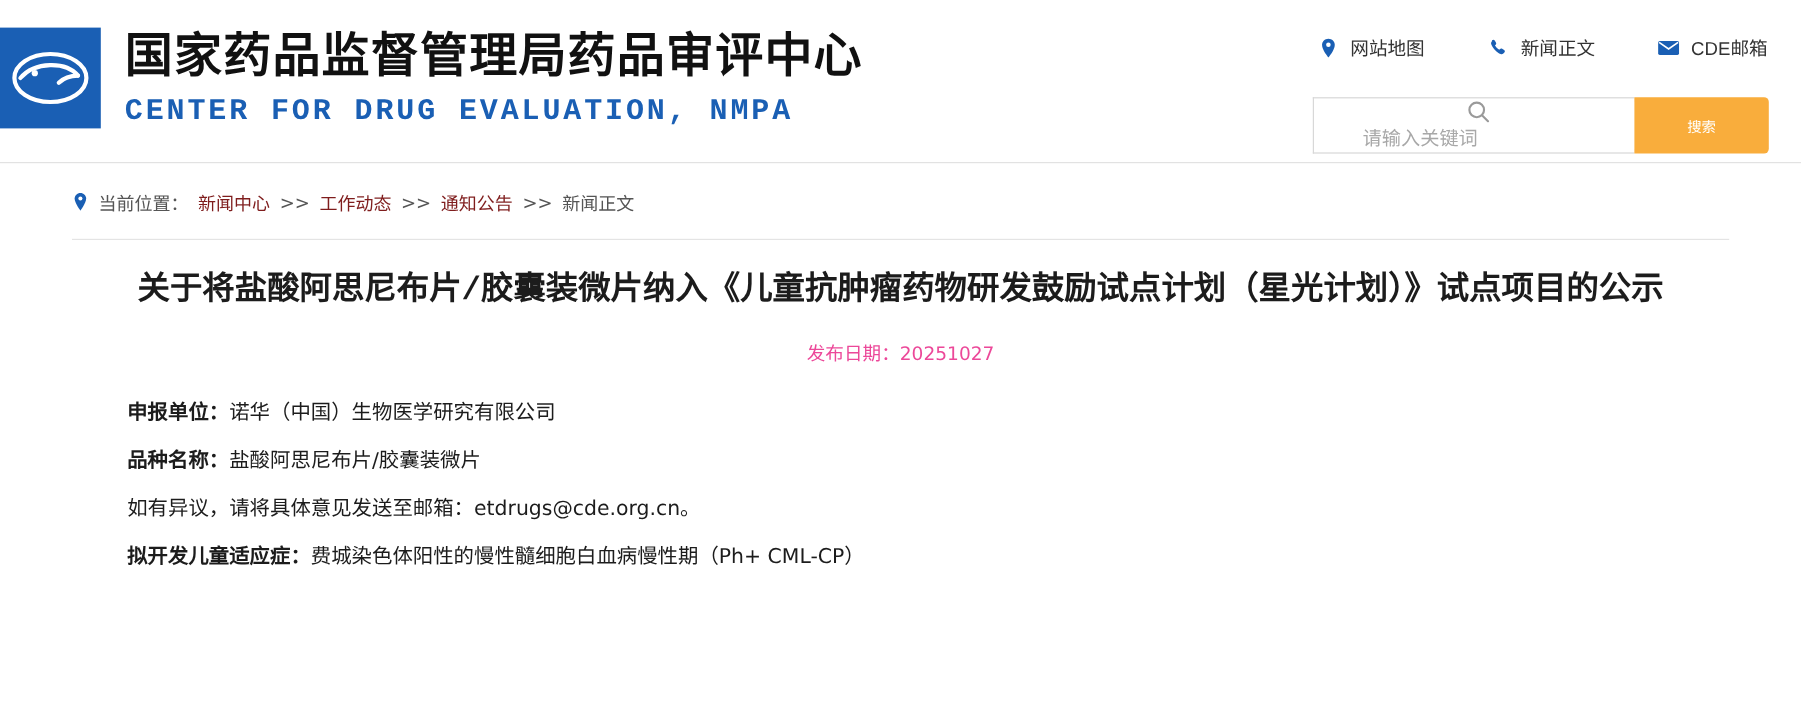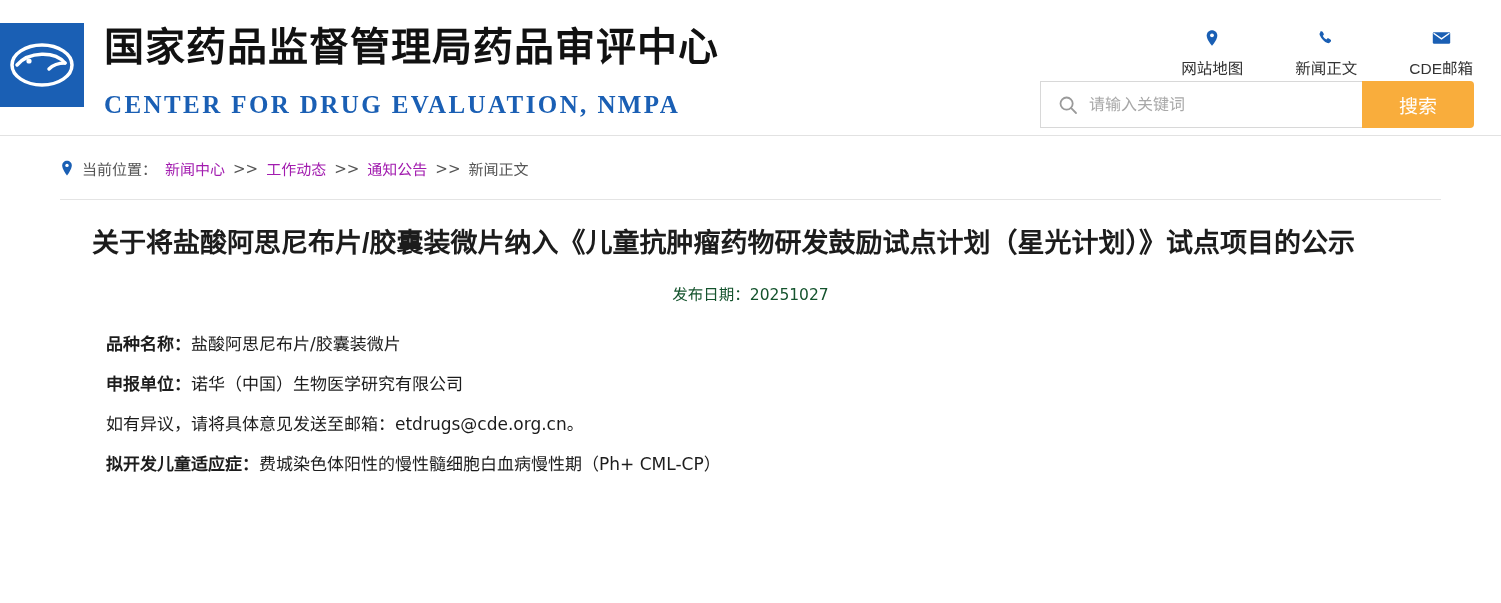--- a/index.html
+++ b/index.html
@@ -45,85 +45,85 @@
   .brand-cn {
     font-family: "DejaVu Sans", "Liberation Sans", sans-serif;
     font-size: 40px;
     font-weight: bold;
     color: #111111;
     letter-spacing: 1px;
     line-height: 50px;
     white-space: nowrap;
   }
   .brand-en {
-    font-family: Liberation Serif, serif;
+    font-family: Liberation Mono, monospace;
     font-size: 25px;
     font-weight: bold;
     color: #1a5fb4;
     letter-spacing: 2.4px;
     line-height: 34px;
-    margin-top: 16px;
+    margin-top: 4px;
     white-space: nowrap;
   }
 
   .top-links {
     position: absolute;
     right: 28px;
     top: 28px;
     display: flex;
     align-items: center;
     gap: 52px;
   }
   .top-link {
     display: flex;
     align-items: center;
     gap: 9px;
     font-size: 15.5px;
     color: #333333;
     text-decoration: none;
     white-space: nowrap;
-    flex-direction: column;
   }
   .top-link .ti { width: 19px; height: 19px; display: inline-flex; align-items: center; justify-content: center; color: #1a5fb4; }
 
   .search-wrap {
     position: absolute;
     right: 27px;
     top: 81px;
     display: flex;
     align-items: stretch;
     height: 47px;
   }
   .search-box {
-    width: 322px;
+    width: 268px;
     border: 1px solid #d8d8d8;
     border-right: none;
     background: #ffffff;
     display: flex;
     align-items: center;
     padding: 0 10px 0 16px;
+    flex-direction: column;
   }
   .search-box .si { width: 22px; height: 22px; color: #9a9a9a; display: inline-flex; align-items: center; justify-content: center; }
   .search-input {
     border: none;
     outline: none;
     flex: 1;
     font-size: 16px;
     color: #333;
     padding-left: 10px;
     font-family: "DejaVu Sans", "Liberation Sans", sans-serif;
     background: transparent;
   }
   .search-input::placeholder { color: #a8a8a8; }
   .search-btn {
     width: 112px;
     background: #f9ad3c;
     border: none;
     color: #ffffff;
-    font-size: 19px;
+    font-size: 12px;
     font-family: "DejaVu Sans", "Liberation Sans", sans-serif;
     cursor: pointer;
     border-radius: 0 4px 4px 0;
   }
 
   
   .content {
     position: relative;
     padding: 0;
   }
@@ -131,43 +131,44 @@
     display: flex;
     align-items: center;
     gap: 8px;
     margin: 22px 12px 0 60px;
     font-size: 15px;
     color: #555555;
     font-family: "DejaVu Sans", "Liberation Sans", sans-serif;
   }
   .breadcrumb .pin { color: #1a5fb4; display: inline-flex; align-items: center; }
   .crumb-sep { color: #555; }
-  .crumb-link { color: #a21caf; text-decoration: none; }
+  .crumb-link { color: #7f1d1d; text-decoration: none; }
 
   .rule {
     margin: 20px 60px 0 60px;
     border-top: 1px solid #e4e4e4;
   }
 
   .article {
     margin: 0 72px;
     padding-top: 22px;
   }
   .article-title {
-    font-family: Liberation Sans, sans-serif;
+    font-family: Liberation Mono, monospace;
     font-size: 27px;
     font-weight: bold;
     color: #1c1c1c;
+    text-align: center;
     line-height: 42px;
     margin: 0 20px;
   }
   .article-date {
     text-align: center;
     font-size: 15.5px;
-    color: #14532d;
+    color: #ec4899;
     margin-top: 18px;
     font-family: "DejaVu Sans", "Liberation Sans", sans-serif;
   }
   .article-body {
     margin-top: 20px;
     font-family: "DejaVu Sans", "Liberation Sans", sans-serif;
     font-size: 17px;
     color: #1c1c1c;
     line-height: 40px;
   }
@@ -264,25 +265,25 @@
     <div class="article">
       <h1 class="article-title">关于将盐酸阿思尼布片/胶囊装微片纳入《儿童抗肿瘤药物研发鼓励试点计划（星光计划）》试点项目的公示</h1>
 
       <div class="article-date">
         <span>发布日期：</span><span>20251027</span>
       </div>
 
       <div class="article-body">
 
         <p class="field-line">
+          <span class="field-label">申报单位：</span><span>诺华（中国）生物医学研究有限公司</span>
+        </p>
+
+        <p class="field-line">
           <span class="field-label">品种名称：</span><span>盐酸阿思尼布片/胶囊装微片</span>
-        </p>
-
-        <p class="field-line">
-          <span class="field-label">申报单位：</span><span>诺华（中国）生物医学研究有限公司</span>
         </p>
 
         <p class="field-line">
           <span>如有异议，请将具体意见发送至邮箱：</span><span class="mail">etdrugs@cde.org.cn</span><span>。</span>
         </p>
 
         <p class="field-line">
           <span class="field-label">拟开发儿童适应症：</span><span>费城染色体阳性的慢性髓细胞白血病慢性期（Ph+ CML-CP）</span>
         </p>
       </div>

